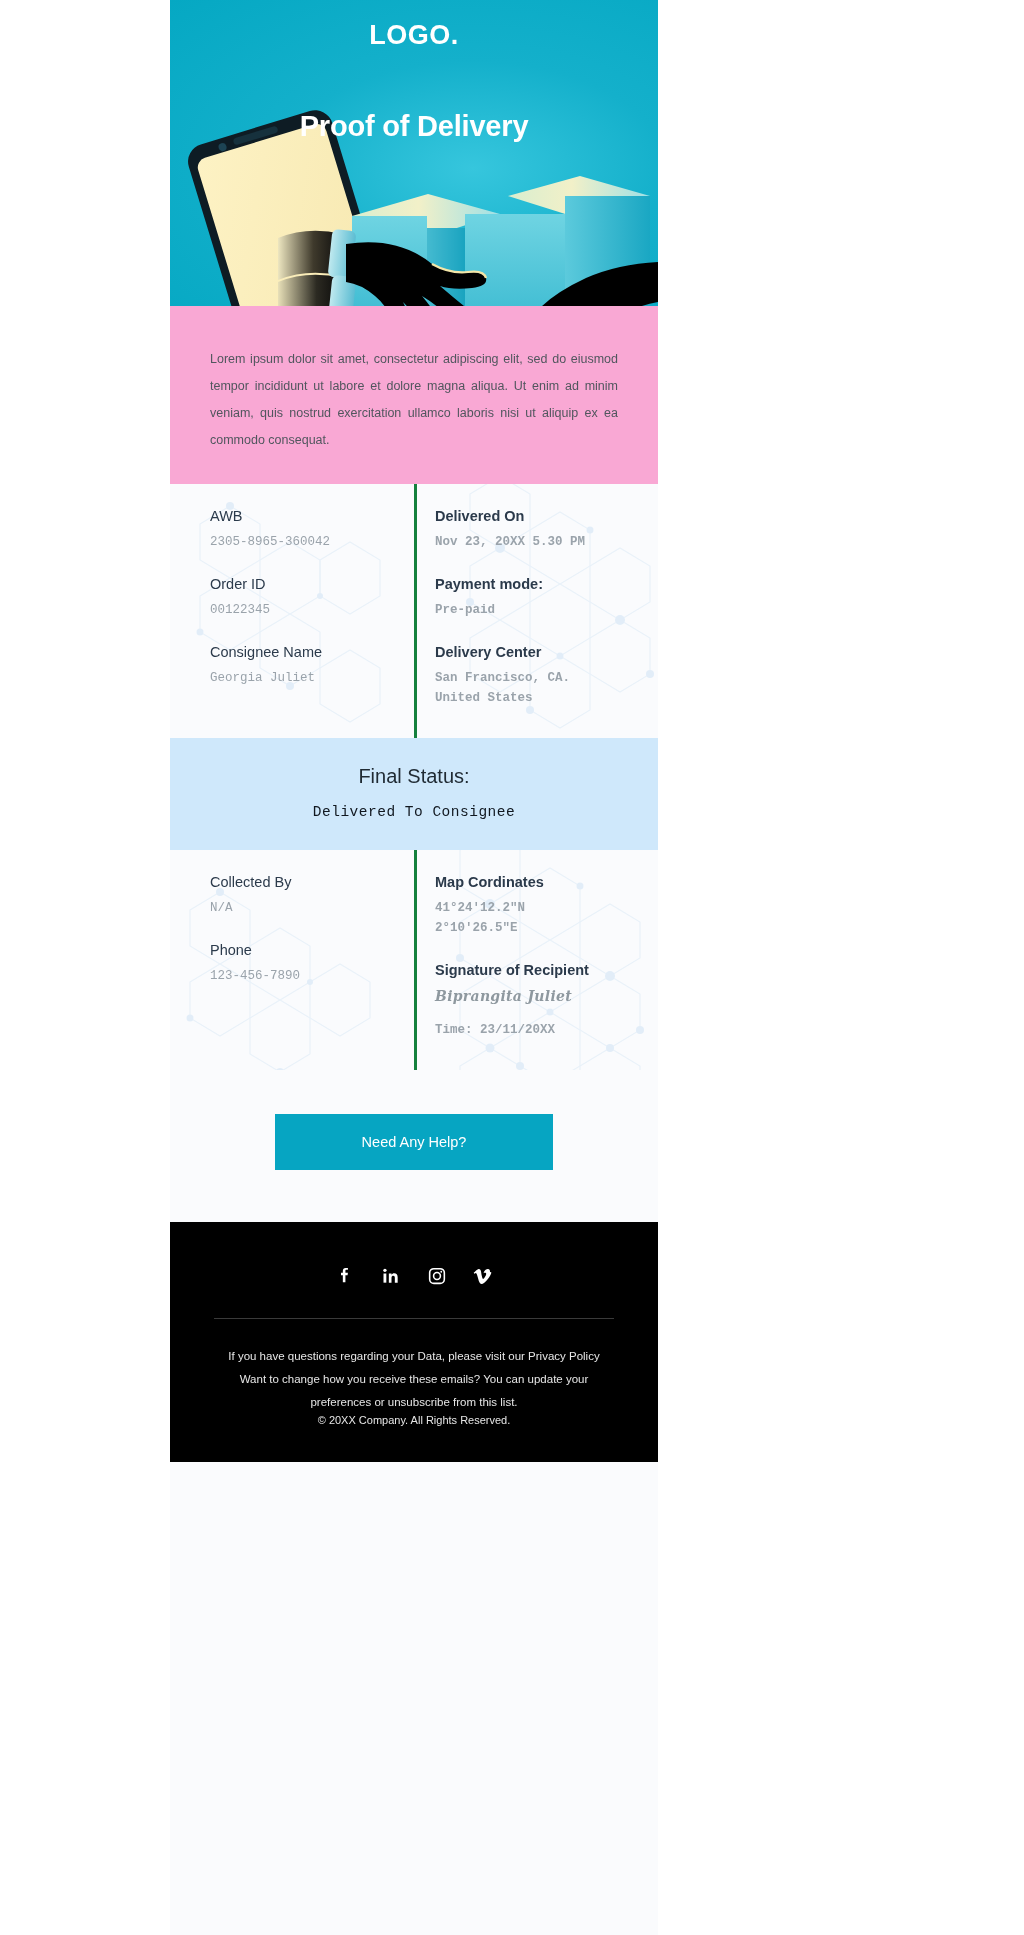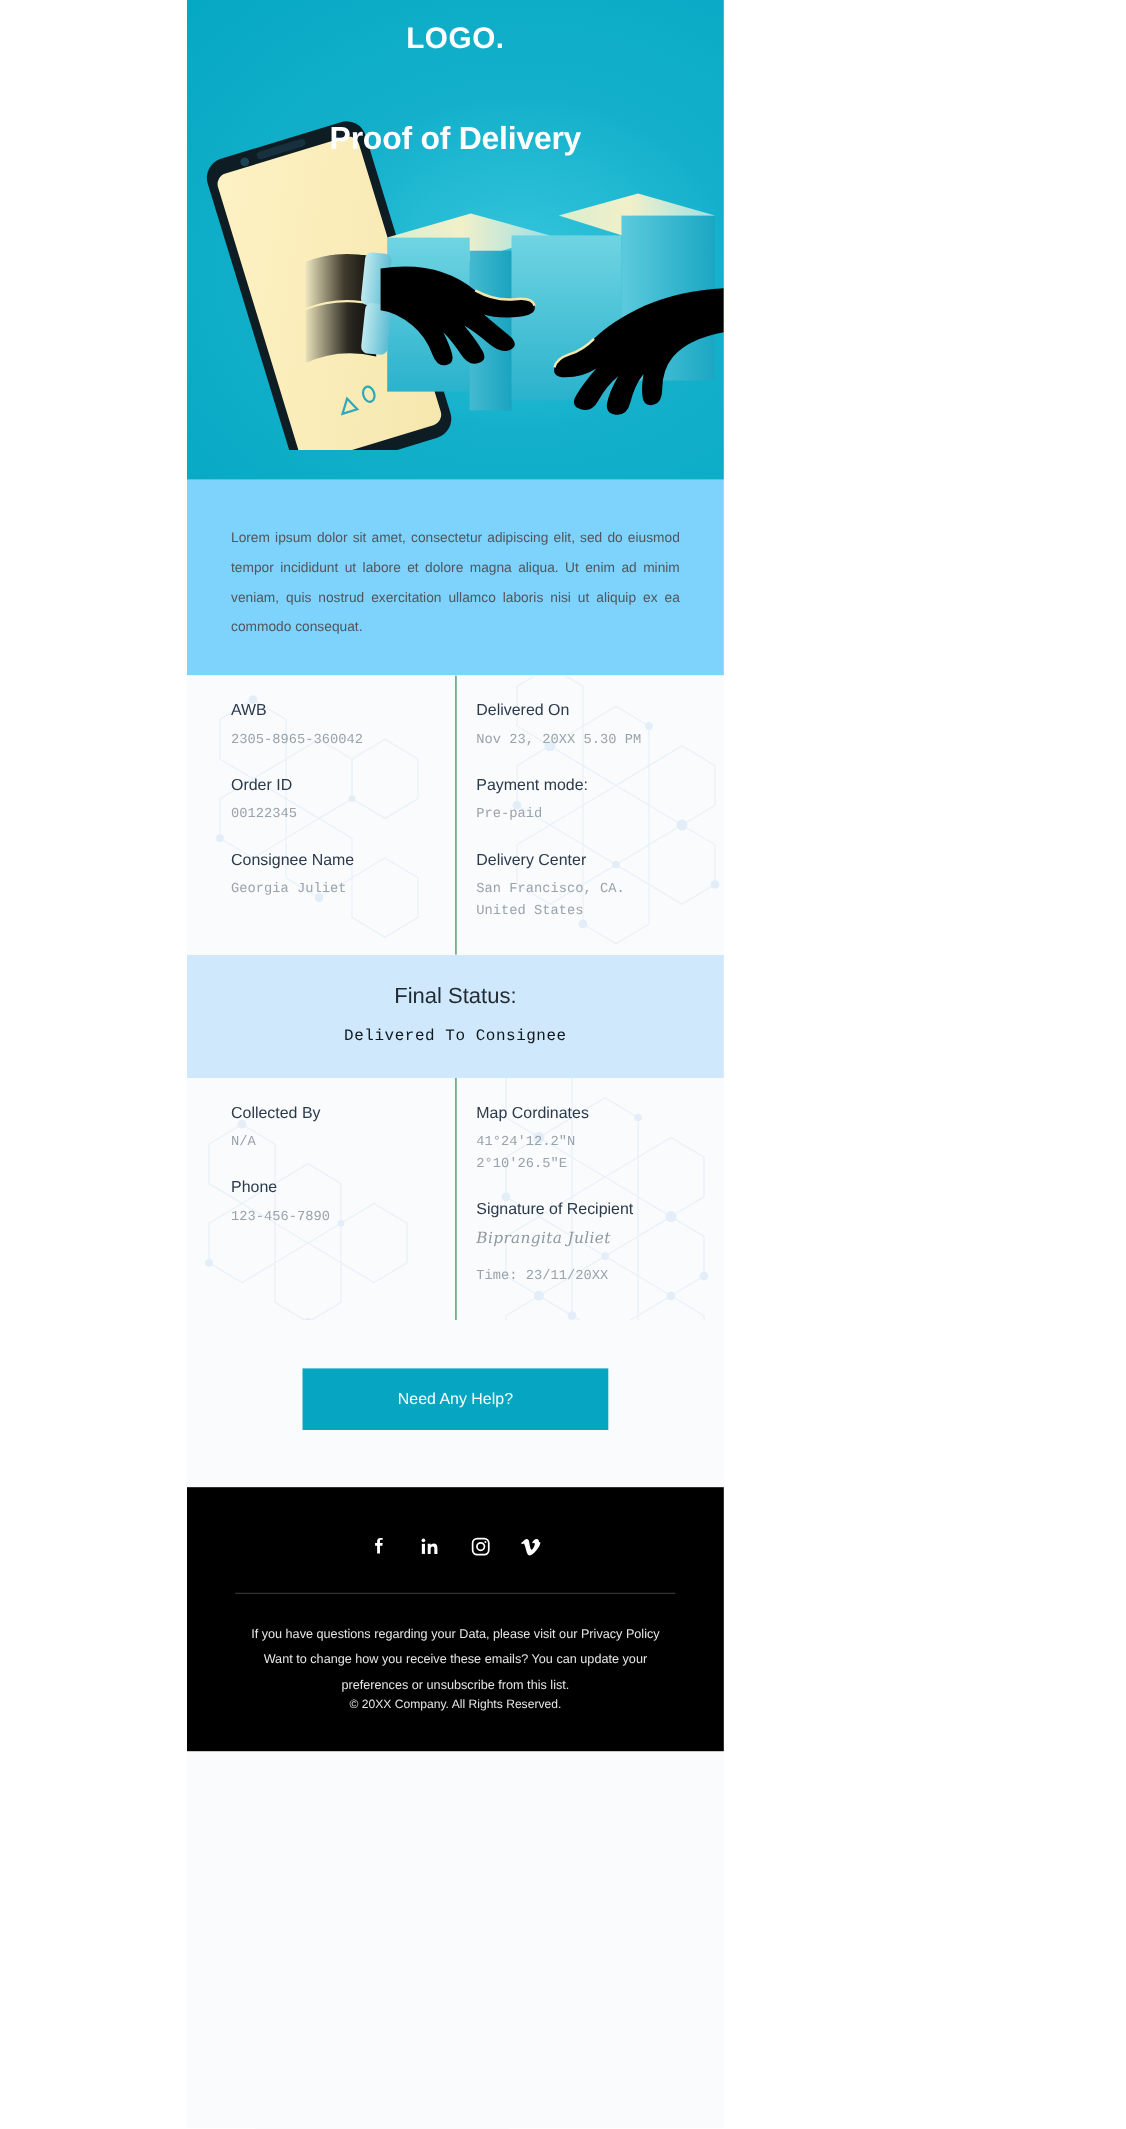--- a/index.html
+++ b/index.html
@@ -22,21 +22,21 @@
     width: 488px;
     margin-left: 170px;
     background: #fafbfd;
     position: relative;
   }
 
   
   .hero {
     position: relative;
     width: 488px;
-    height: 436px;
+    height: 306px;
     background: radial-gradient(ellipse at 62% 55%, #36c6dd 0%, #14b0cb 45%, #05a8c3 100%);
     overflow: hidden;
   }
   .logo {
     position: absolute;
     top: 20px; left: 0; right: 0;
     text-align: center;
     color: #ffffff;
     font-size: 27px;
     font-weight: bold;
@@ -49,21 +49,21 @@
     color: #ffffff;
     font-size: 29px;
     font-weight: bold;
     letter-spacing: -0.2px;
   }
   .hero-art { position: absolute; inset: 0; }
 
   
   .intro {
     padding: 40px 40px 30px 40px;
-    background: #7dd3fc;
+    background: #f9a8d4;
   }
   .intro p {
     font-size: 12.5px;
     line-height: 27px;
     color: #51565e;
     text-align: justify;
   }
 
   
   .details {
@@ -80,22 +80,23 @@
   .cols {
     position: relative;
     display: flex;
     z-index: 2;
   }
   .col {
     width: 244px;
     padding: 22px 30px 30px 40px;
   }
   .col.right {
-    border-left: 1px solid #15803d;
+    border-left: 3px solid #15803d;
     padding-left: 18px;
+    font-weight: bold;
   }
   .field { margin-bottom: 22px; }
   .field:last-child { margin-bottom: 0; }
   .f-label {
     font-size: 14.5px;
     color: #2b3a4b;
     margin-bottom: 6px;
     line-height: 20px;
   }
   .f-value {

